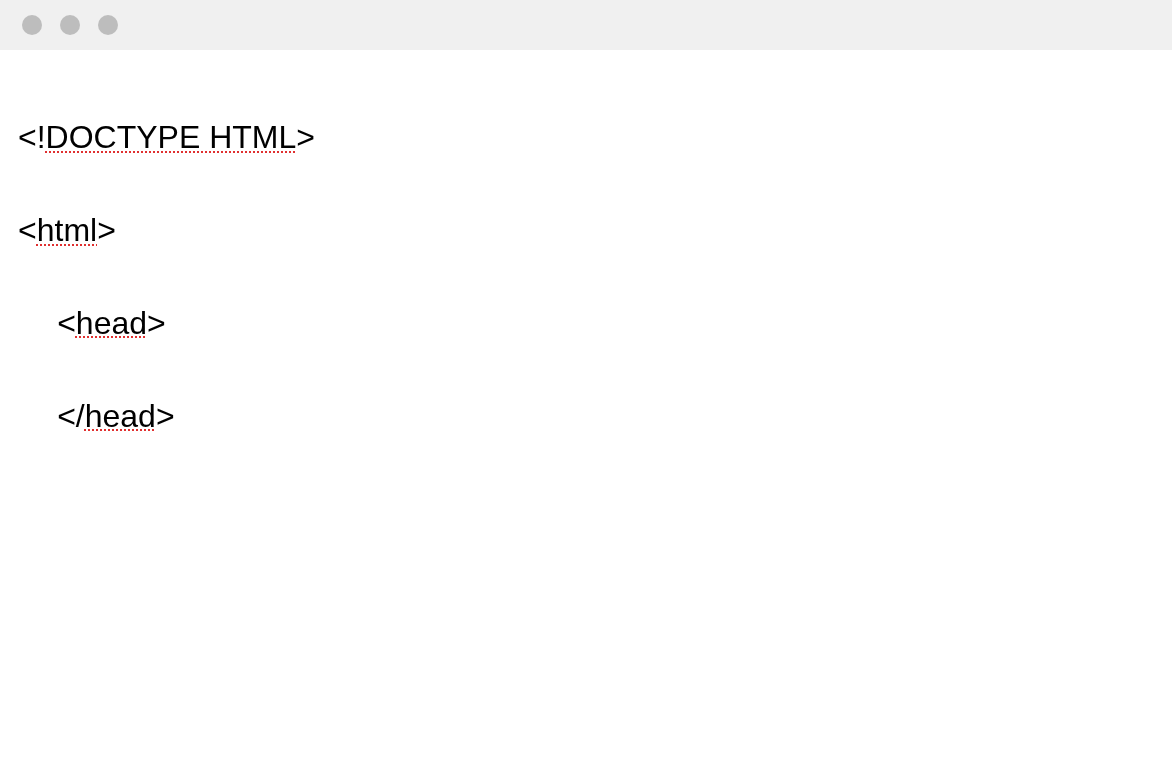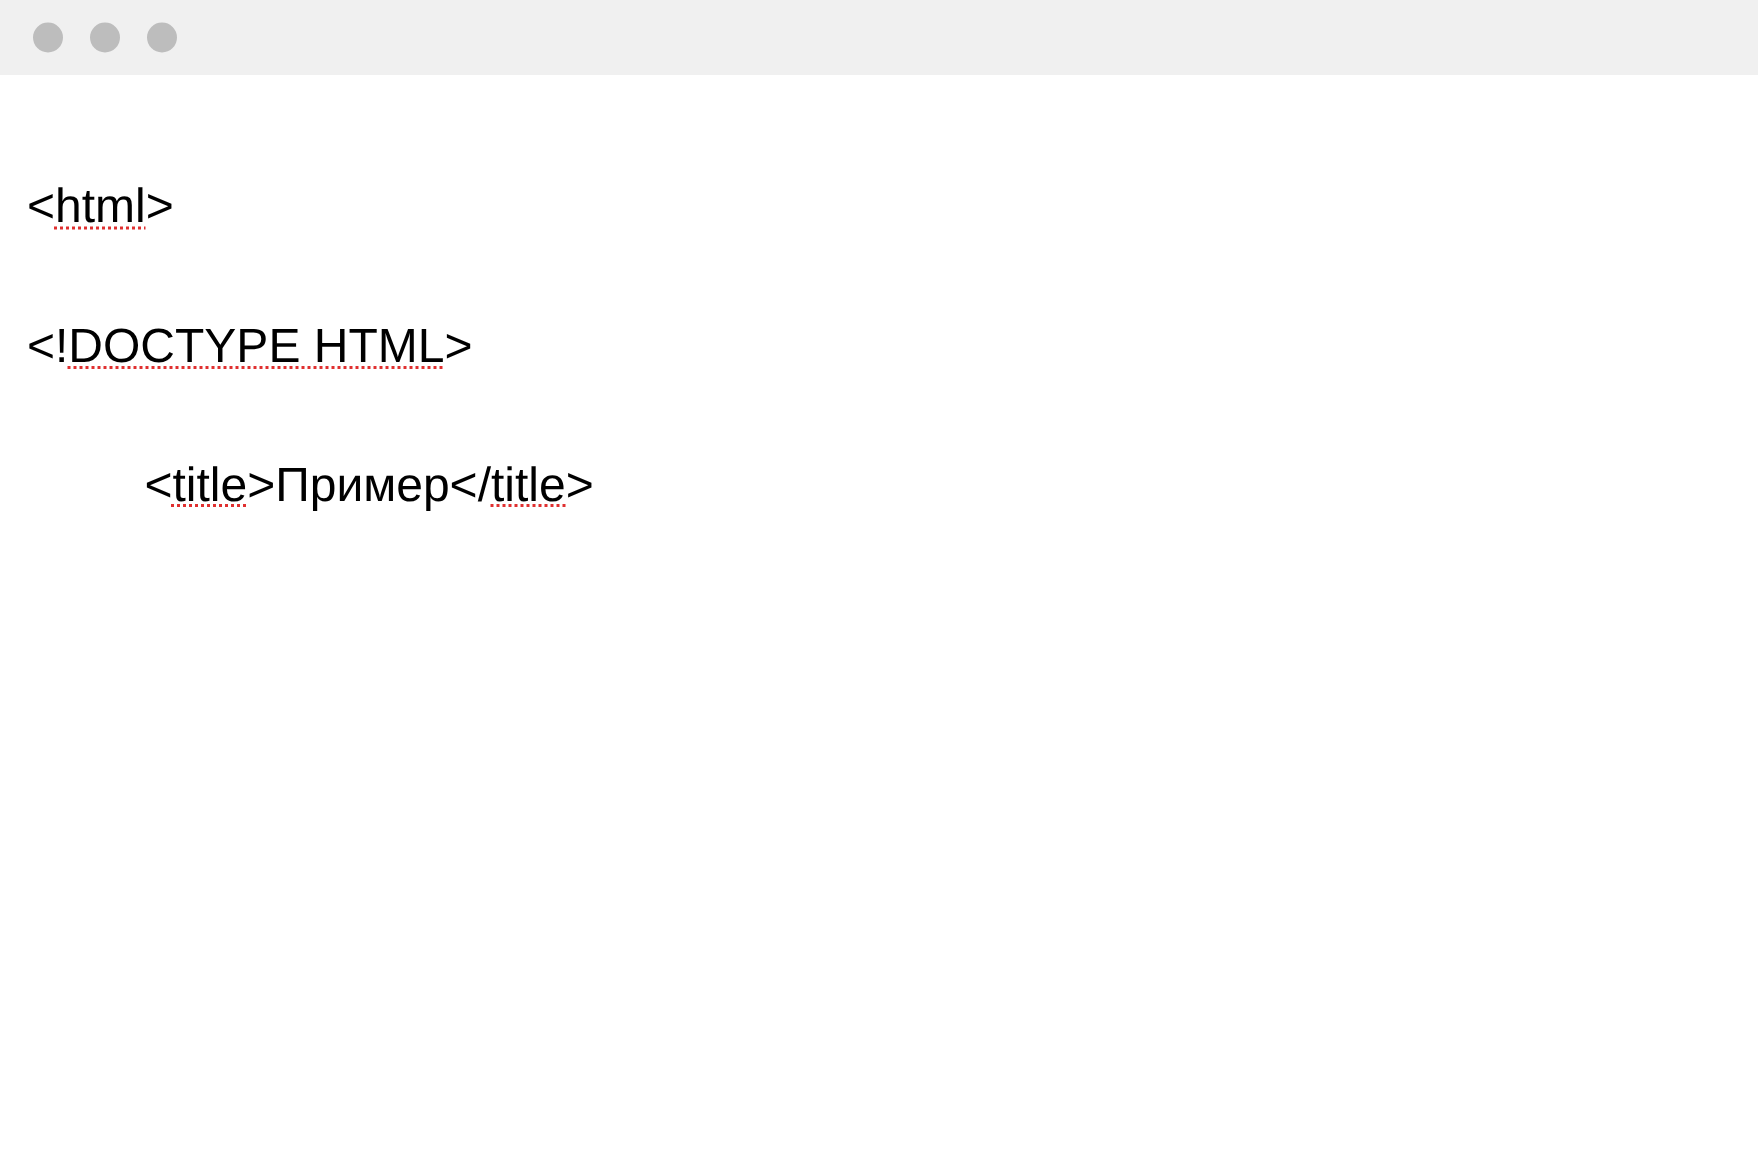--- a/index.html
+++ b/index.html
@@ -47,22 +47,23 @@
 </head>
 <body>
 
 <div class="titlebar">
   <div class="tl-dot"></div>
   <div class="tl-dot"></div>
   <div class="tl-dot"></div>
 </div>
 
 <div class="content">
+<span class="line"><span>&lt;!</span><span class="spell">DOCTYPE HTML</span><span>&gt;</span></span>
 <span class="line"><span>&lt;</span><span class="spell">html</span><span>&gt;</span></span>
-<span class="line"><span>&lt;!</span><span class="spell">DOCTYPE HTML</span><span>&gt;</span></span>
-<span class="line"><span class="ind2"></span><span>&lt;</span><span class="spell">title</span><span>&gt;</span><span>Пример</span><span>&lt;/</span><span class="spell">title</span><span>&gt;</span></span>
+<span class="line"><span class="ind1"></span><span>&lt;</span><span class="spell">head</span><span>&gt;</span></span>
+<span class="line"><span class="ind1"></span><span>&lt;/</span><span class="spell">head</span><span>&gt;</span></span>
 <span class="blank"></span>
 <span class="line"><span class="ind2"></span></span>
 
 
 
 
 </div>
 
 </body></html>

